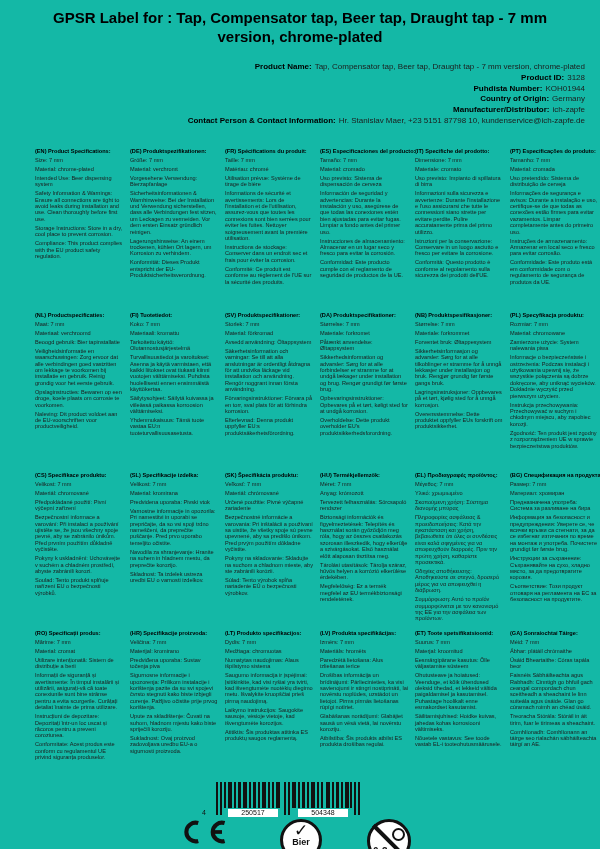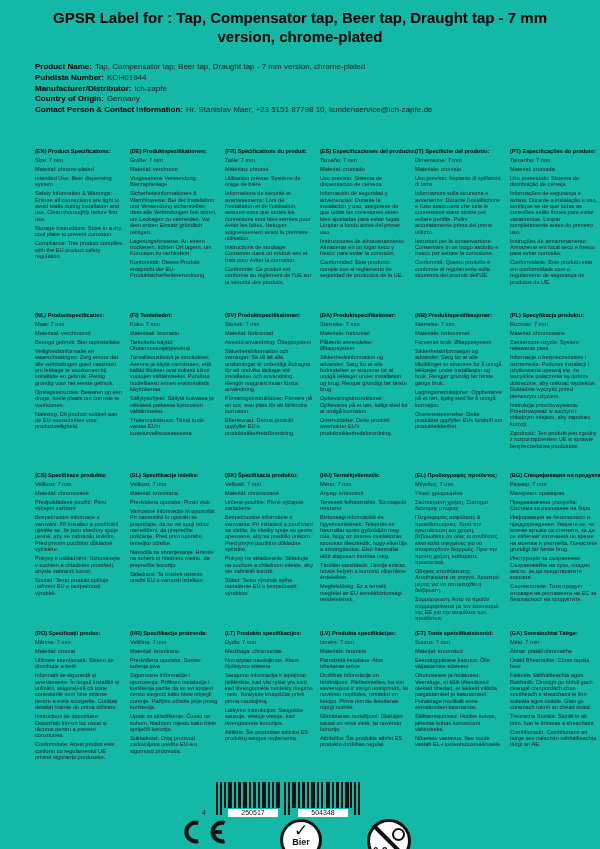--- a/index.html
+++ b/index.html
@@ -7,21 +7,21 @@
   .page {
     width:600px; height:849px; margin:0 auto; background:#14b8a6;
     position:relative; overflow:hidden;
     font-family:"Liberation Sans","DejaVu Sans",sans-serif; color:#1c1c1c;
   }
   .title {
     position:absolute; top:9px; left:40px; width:520px;
     text-align:center; font-size:15px; line-height:1.26; font-weight:bold; color:#000;
   }
   .product-info { position:absolute; top:62px; left:35px; right:15px; font-size:8px; line-height:10.8px; }
-  .pi-row { white-space:nowrap; overflow:hidden; }
+  .pi-row { white-space:nowrap; overflow:hidden;text-align:right; }
   .pi-label { font-weight:bold; color:#000; }
   .pi-value { margin-left:3px; }
 
   .grid-area { position:absolute; top:148px; left:35px; width:563px; }
   .lang-row { display:grid; grid-template-columns:repeat(6,88px); column-gap:7px; align-items:start; }
   .row1 { min-height:164px; } .row2 { min-height:160px; } .row3 { min-height:158px; } .row4 { min-height:150px; }
   .lang-header { font-weight:bold; color:#000; font-size:5.6px; line-height:6.8px; white-space:nowrap; margin-bottom:2px; }
   .lang-p { font-size:5.6px; line-height:6.4px; margin-bottom:2.6px; }
 
   .footer { position:absolute; top:782px; left:0; width:600px; height:67px; }
@@ -48,31 +48,34 @@
 <div class="page">
 
   <h1 class="title">GPSR Label for : Tap, Compensator tap, Beer tap, Draught tap - 7 mm version, chrome-plated</h1>
 
   <div class="product-info">
 
       <div class="pi-row">
         <span class="pi-label">Product Name:</span><span class="pi-value">Tap, Compensator tap, Beer tap, Draught tap - 7 mm version, chrome-plated</span>
       </div>
 
+      <div class="pi-row">
+        <span class="pi-label">Product ID:</span><span class="pi-value">3128</span>
+      </div>
 
       <div class="pi-row">
         <span class="pi-label">Puhdista Number:</span><span class="pi-value">KOH01944</span>
       </div>
 
       <div class="pi-row">
+        <span class="pi-label">Country of Origin:</span><span class="pi-value">Germany</span>
+      </div>
+
+      <div class="pi-row">
         <span class="pi-label">Manufacturer/Distributor:</span><span class="pi-value">ich-zapfe</span>
-      </div>
-
-      <div class="pi-row">
-        <span class="pi-label">Country of Origin:</span><span class="pi-value">Germany</span>
       </div>
 
       <div class="pi-row">
         <span class="pi-label">Contact Person &amp; Contact Information:</span><span class="pi-value">Hr. Stanislav Maer, +23 5151 87798 10, kundenservice@ich-zapfe.de</span>
       </div>
     </div>
 
   <div class="grid-area">
     <div class="lang-row row1">
 

